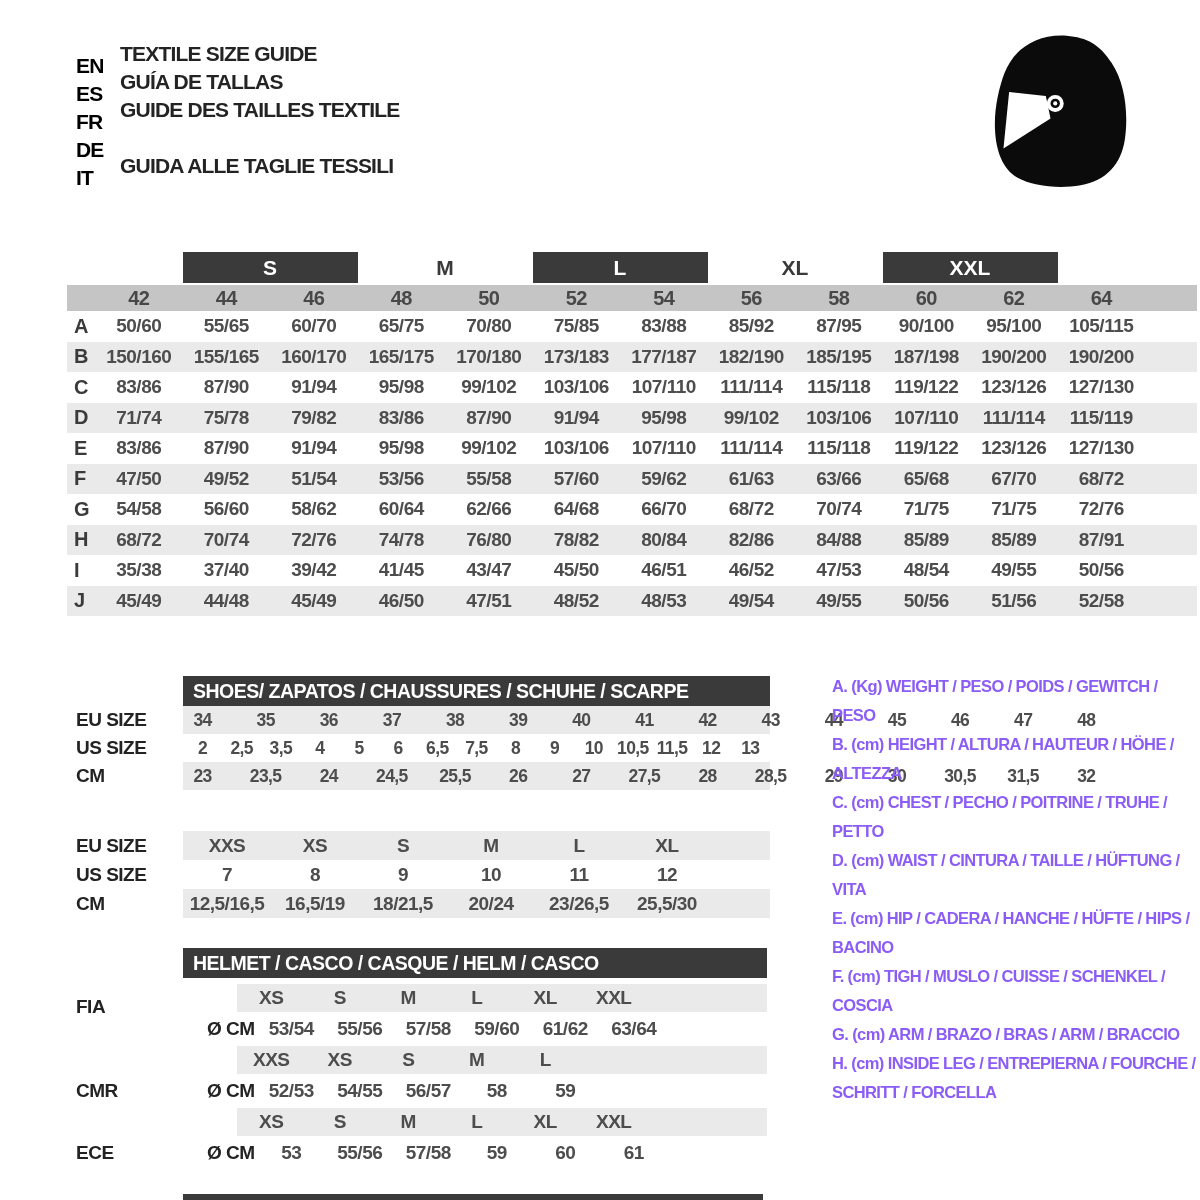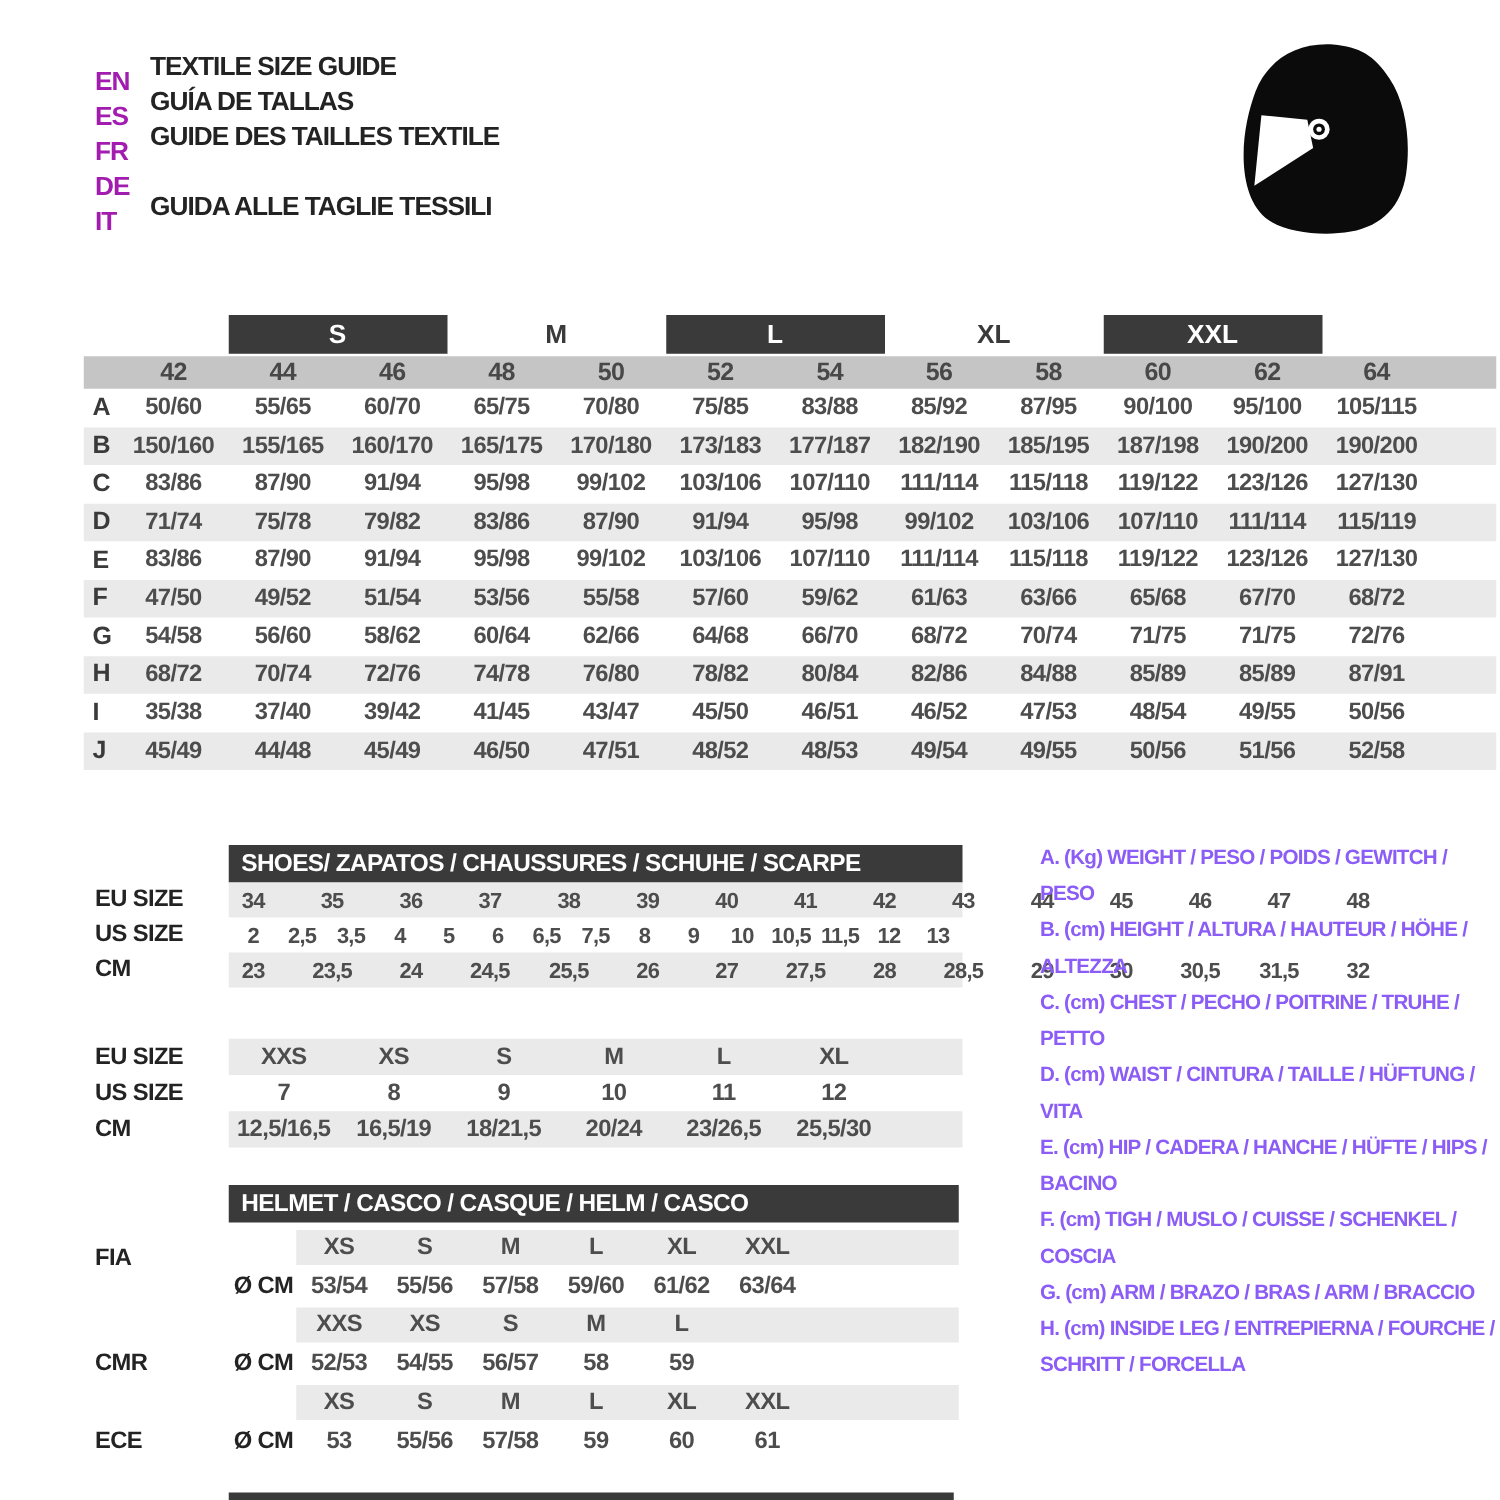--- a/index.html
+++ b/index.html
@@ -2,21 +2,21 @@
 <html><head>
 <meta charset="utf-8">
 <style>
   html,body{margin:0;padding:0;background:#fff;}
   .page{position:relative;width:1200px;height:1200px;background:#ffffff;overflow:hidden;
         font-family:"Liberation Sans","DejaVu Sans",sans-serif;font-weight:700;color:#2a2a2a;}
 
   
   .lang-header{position:absolute;left:76px;top:40px;}
   .lang-row{display:flex;height:28px;align-items:center;}
-  .lang-code{width:44px;font-size:21px;letter-spacing:-0.8px;color:#a21caf;margin-top:23px;}
+  .lang-code{width:44px;font-size:21px;letter-spacing:-0.8px;color:#000000;margin-top:23px;}
   .lang-title{font-size:21px;letter-spacing:-0.8px;color:#232323;white-space:nowrap;}
 
   
   .helmet-icon{position:absolute;left:983px;top:30px;width:152px;height:160px;}
 
   
   .main-table{position:absolute;left:67px;top:252px;width:1130px;}
   .group-row{position:relative;height:33px;}
   .group-item{position:absolute;top:0;width:175px;height:31px;line-height:31px;text-align:center;
               font-size:21px;}
@@ -57,21 +57,21 @@
 
   
   .gloves-rows{position:absolute;left:183px;top:831px;width:587px;}
   .g-row{display:flex;height:29px;align-items:center;}
   .g-row.gray{background:#eaeaea;}
   .g-cell{width:88px;flex:none;text-align:center;font-size:19px;letter-spacing:-0.5px;color:#4d4d4d;}
 
   
   .helmet-rows{position:absolute;left:183px;top:984px;width:584px;}
   .h-size-row{display:flex;height:28px;align-items:center;margin-left:54px;width:530px;background:#eaeaea;}
-  .h-val-row{display:flex;height:34px;align-items:center;}
+  .h-val-row{display:flex;height:34px;align-items:center;margin-left:20px;}
   .h-cell{width:68.5px;flex:none;text-align:center;font-size:19px;letter-spacing:-0.5px;color:#4d4d4d;}
   .h-unit{width:50px;flex:none;padding-left:4px;font-size:19px;letter-spacing:-0.5px;color:#232323;}
 
   
   .legend{position:absolute;left:800px;top:672px;width:398px;}
   .legend-item{font-size:16.5px;letter-spacing:-0.6px;line-height:29px;color:#8b5cf6;margin-left:32px;}
 
   .bottom-bar{position:absolute;left:183px;top:1194px;width:580px;height:6px;background:#3a3a3a;}
 </style>
 </head>

